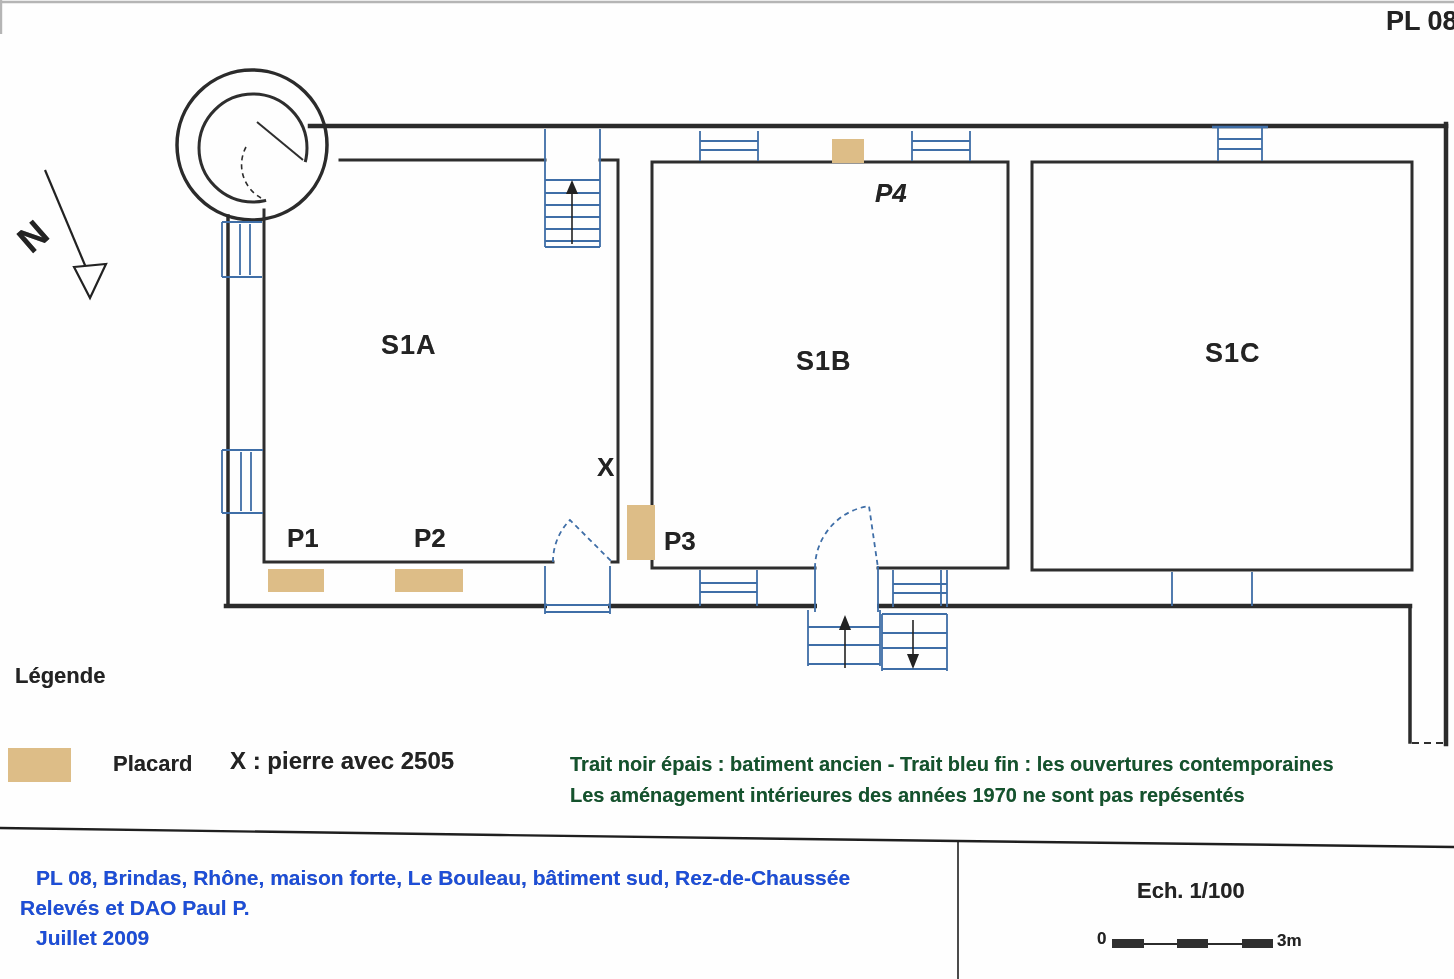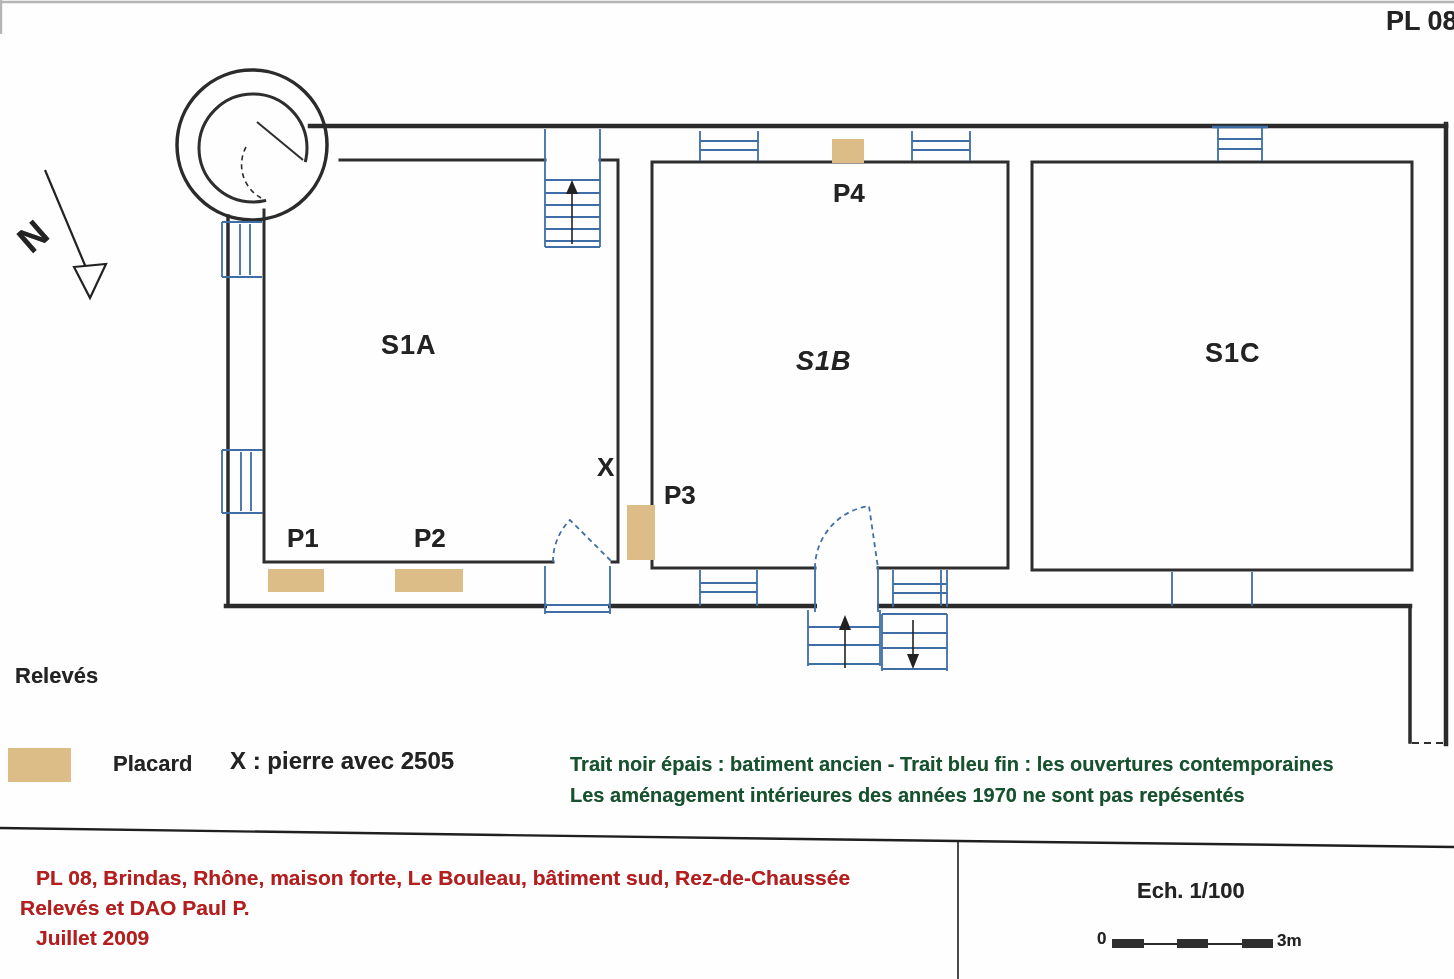--- a/index.html
+++ b/index.html
@@ -32,21 +32,21 @@
     text-shadow:0 0 .5px rgba(40,40,40,.45);
   }
   .plate{font-size:27px;font-weight:700;}
   .room{font-size:27px;letter-spacing:1px;}
   .marker{font-size:26px;}
   .xmark{font-size:26px;font-weight:700;}
   .north{font-size:37px;font-weight:700;transform:rotate(-41deg);}
   .leg{font-size:22px;}
   .xnote{font-size:24px;}
   .note{font-size:20px;color:#14532d;}
-  .tb{font-size:21px;color:#b91c1c;}
+  .tb{font-size:21px;color:#1d4ed8;}
   .ech{font-size:22px;text-align:center;}
   .scl{font-size:17px;font-weight:700;}
 </style>
 </head>
 <body>
 
 <div class="sheet">
 
   <svg class="plan" width="1454" height="979" viewBox="0 0 1454 979">
 
@@ -149,30 +149,30 @@
       <rect x="1112" y="939" width="32" height="9"></rect>
       <rect x="1177" y="939" width="31" height="9"></rect>
       <rect x="1242" y="939" width="31" height="9"></rect>
     </g>
   </svg>
 
   <div class="lbl plate" style="left:1386px;top:6px;">PL 08</div>
   <div class="lbl north" style="left:20px;top:216px;">N</div>
 
   <div class="lbl room" style="left:381px;top:330px;">S1A</div>
-  <div class="lbl room" style="left:796px;top:346px;font-style:italic;">S1B</div>
+  <div class="lbl room" style="left:796px;top:346px;">S1B</div>
   <div class="lbl room" style="left:1205px;top:338px;">S1C</div>
 
   <div class="lbl marker" style="left:287px;top:523px;">P1</div>
   <div class="lbl marker" style="left:414px;top:523px;">P2</div>
-  <div class="lbl marker" style="left:664px;top:480px;">P3</div>
-  <div class="lbl marker" style="left:833px;top:178px;">P4</div>
+  <div class="lbl marker" style="left:664px;top:526px;">P3</div>
+  <div class="lbl marker" style="left:875px;top:178px;font-style:italic;">P4</div>
   <div class="lbl xmark" style="left:597px;top:452px;">X</div>
 
-  <div class="lbl leg" style="left:15px;top:663px;">Relevés</div>
+  <div class="lbl leg" style="left:15px;top:663px;">Légende</div>
   <div class="lbl leg" style="left:113px;top:751px;">Placard</div>
   <div class="lbl xnote" style="left:230px;top:747px;">X : pierre avec 2505</div>
 
   <div class="lbl note" style="left:570px;top:753px;">Trait noir épais : batiment ancien - Trait bleu fin : les ouvertures contemporaines</div>
   <div class="lbl note" style="left:570px;top:784px;">Les  aménagement intérieures  des années 1970 ne sont pas repésentés</div>
 
   <div class="lbl tb" style="left:36px;top:866px;">PL 08, Brindas, Rhône, maison forte, Le Bouleau, bâtiment sud, Rez-de-Chaussée</div>
   <div class="lbl tb" style="left:20px;top:896px;">Relevés et DAO Paul P.</div>
   <div class="lbl tb" style="left:36px;top:926px;">Juillet 2009</div>
 

